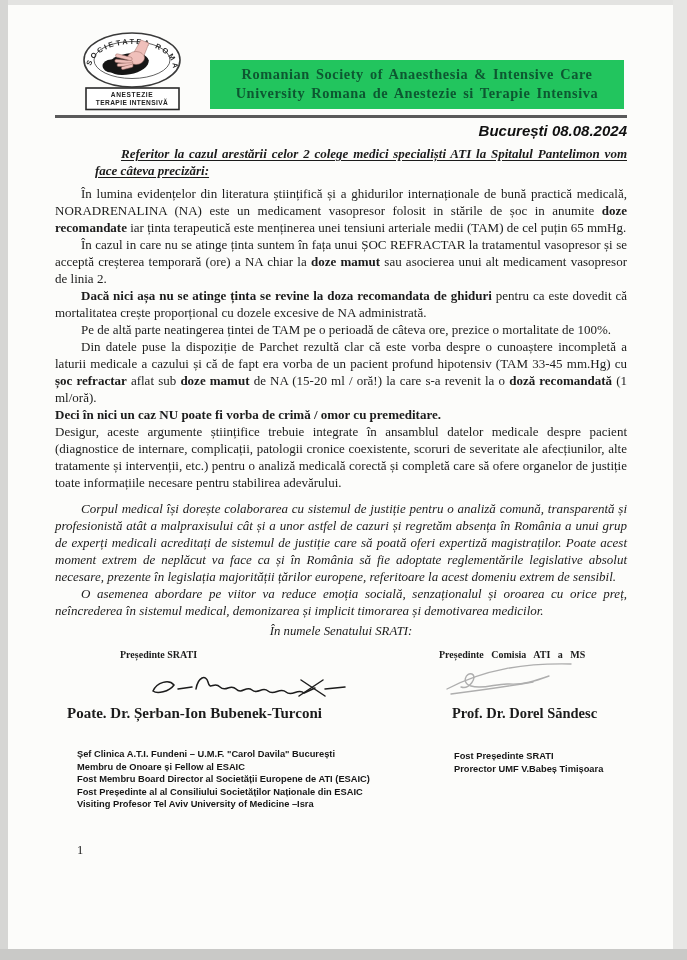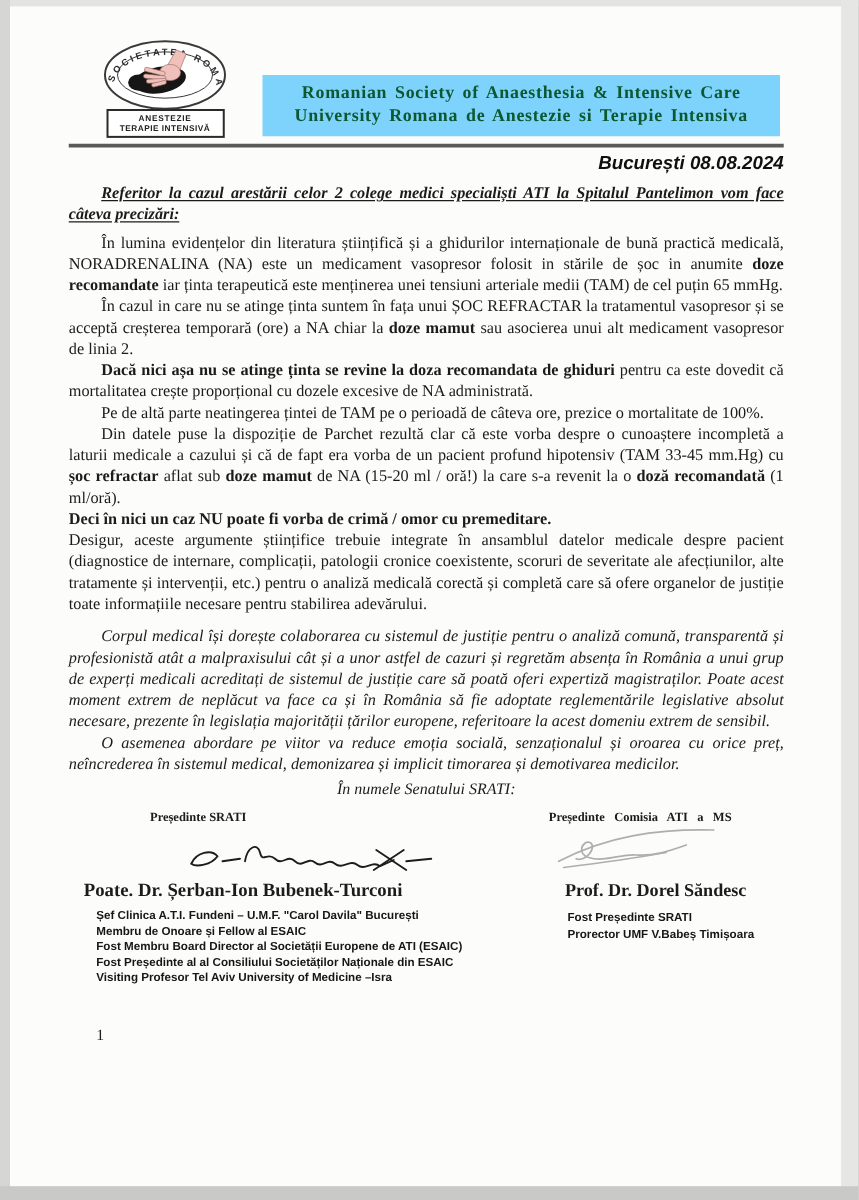--- a/index.html
+++ b/index.html
@@ -20,35 +20,35 @@
   .dateline{position:absolute;left:55px;top:122px;width:572px;text-align:right;
             font-family:"Liberation Sans",sans-serif;font-weight:700;font-style:italic;
             font-size:15px;color:#101010;}
 
   .doc-body{position:absolute;left:55px;top:145px;width:572px;
             font-family:"Liberation Serif",serif;font-size:13px;line-height:17px;color:#1b1b1b;}
   .par{margin:0;text-align:justify;}
   .par .b{font-weight:700;}
   .par .i{font-style:italic;margin-top:47px;}
   .heading{font-weight:700;font-style:italic;text-decoration:underline;
-           text-underline-offset:2px;margin-bottom:6px;}
+           text-underline-offset:2px;margin-bottom:6px;margin-left:40px;}
   .indent{text-indent:26px;}
   .gap{margin-top:9px;}
 
   .senate{text-align:center;font-style:italic;font-size:12.8px;margin-top:4px;}
   .roles{position:relative;height:17px;margin-top:6px;font-weight:700;font-size:10px;}
   .role-left{position:absolute;left:65px;}
   .role-right{position:absolute;left:384px;word-spacing:5px;}
   .sigrow{position:relative;height:42px;}
   .sig-left{position:absolute;left:92px;top:4px;}
   .sig-right{position:absolute;left:388px;top:-4px;}
   .namesrow{position:relative;height:20px;font-weight:700;font-size:15px;}
   .name-left{position:absolute;left:12px;}
   .name-right{position:absolute;left:397px;font-size:14.5px;}
-  .creds{position:relative;margin-top:1px;height:78px;font-family:"Liberation Sans",sans-serif;
+  .creds{position:relative;margin-top:23px;height:78px;font-family:"Liberation Sans",sans-serif;
          font-weight:700;font-size:9.3px;line-height:12.6px;color:#161616;}
   .creds-left{position:absolute;left:22px;top:0;}
   .creds-right{position:absolute;left:399px;top:2px;}
   .cred-line{white-space:nowrap;}
   .pagenum{margin-top:16px;margin-left:22px;font-size:12.5px;}
 </style>
 </head>
 <body>
 
 <div class="photo">
@@ -79,21 +79,21 @@
           <rect x="40" y="32.5" width="16" height="3.2" rx="1.6" transform="rotate(-3 40 32.5)"></rect>
           <rect x="44" y="36" width="12" height="3" rx="1.5" transform="rotate(-14 44 36)"></rect>
         </g>
       </g>
       <rect x="9" y="57" width="93" height="21.5" fill="#ffffff" stroke="#2a2a2a" stroke-width="1.6"></rect>
       <text x="55" y="65.5" text-anchor="middle" font-size="6.6" font-weight="bold" fill="#222" letter-spacing="0.6" font-family="Liberation Sans, sans-serif">ANESTEZIE</text>
       <text x="55" y="74" text-anchor="middle" font-size="6.6" font-weight="bold" fill="#222" letter-spacing="0.4" font-family="Liberation Sans, sans-serif">TERAPIE INTENSIVĂ</text>
     </svg>
   </div>
 
-  <div class="banner" style="background: #7dd3fc; color: rgb(13, 87, 49);">
+  <div class="banner" style="background: #22c55e; color: rgb(13, 87, 49);">
     <div>Romanian Society of Anaesthesia &amp; Intensive Care</div>
     <div>University Romana de Anestezie si Terapie Intensiva</div>
   </div>
 
   <div class="rule"></div>
   <div class="dateline">București 08.08.2024</div>
 
   <div class="doc-body">
 
     <p class="par heading indent"><span>Referitor la cazul arestării celor 2 colege medici specialiști ATI la Spitalul Pantelimon vom face câteva precizări:</span></p>

